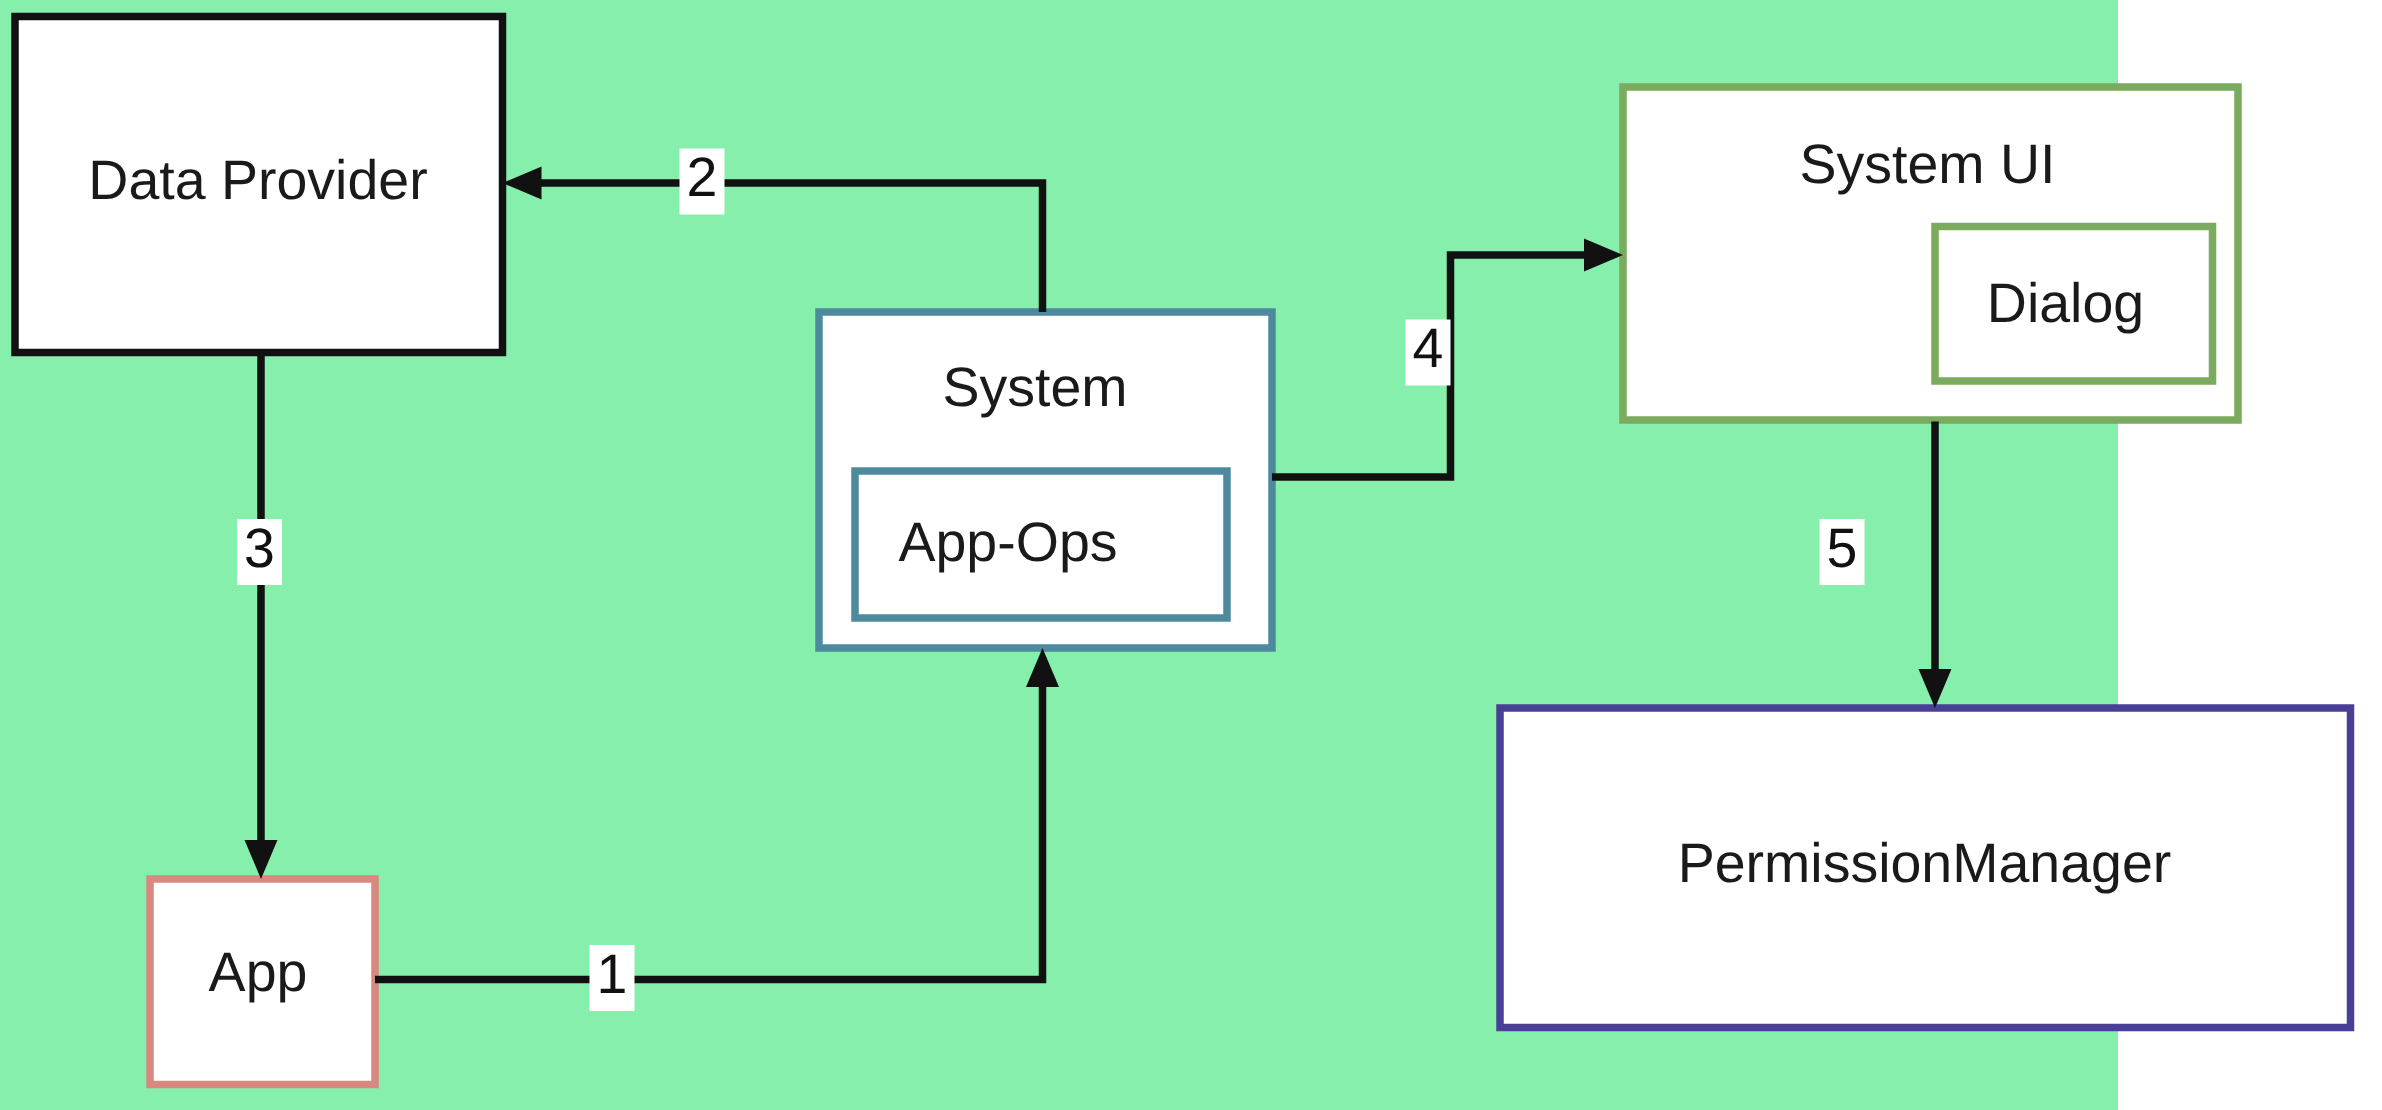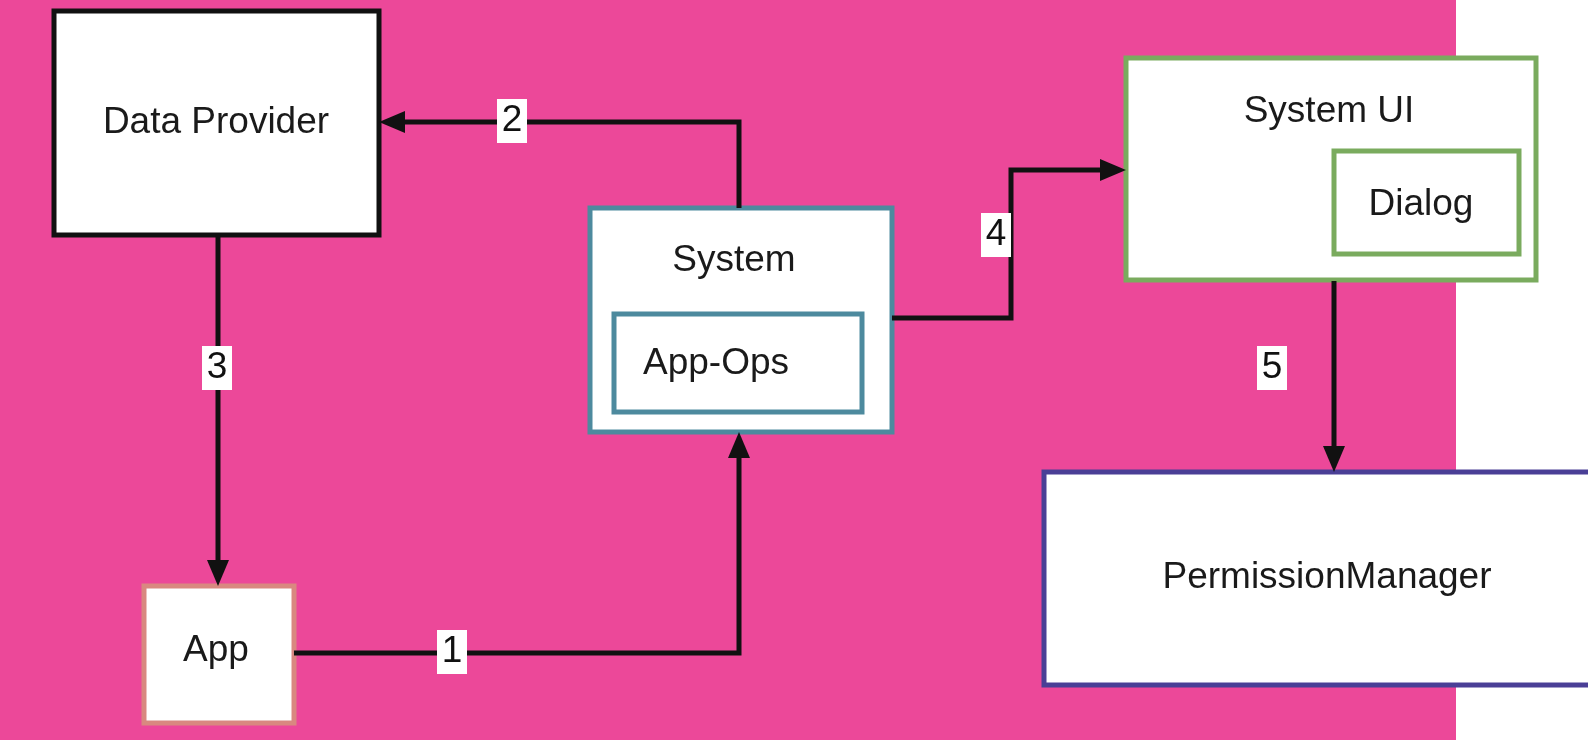--- a/index.html
+++ b/index.html
@@ -11,22 +11,21 @@
   body {
     width: 1588px;
     height: 740px;
     overflow: hidden;
     font-family: "Liberation Sans", sans-serif;
   }
   #diagram-root {
     position: relative;
     width: 1412px;
     height: 740px;
-    background: #ec4899;
-    padding-left: 44px;
+    background: #86efac;
   }
   svg#diagram {
     display: block;
     width: 1588px;
     height: 740px;
   }
   .node-box {
     fill: #ffffff;
   }
   .node-label {

